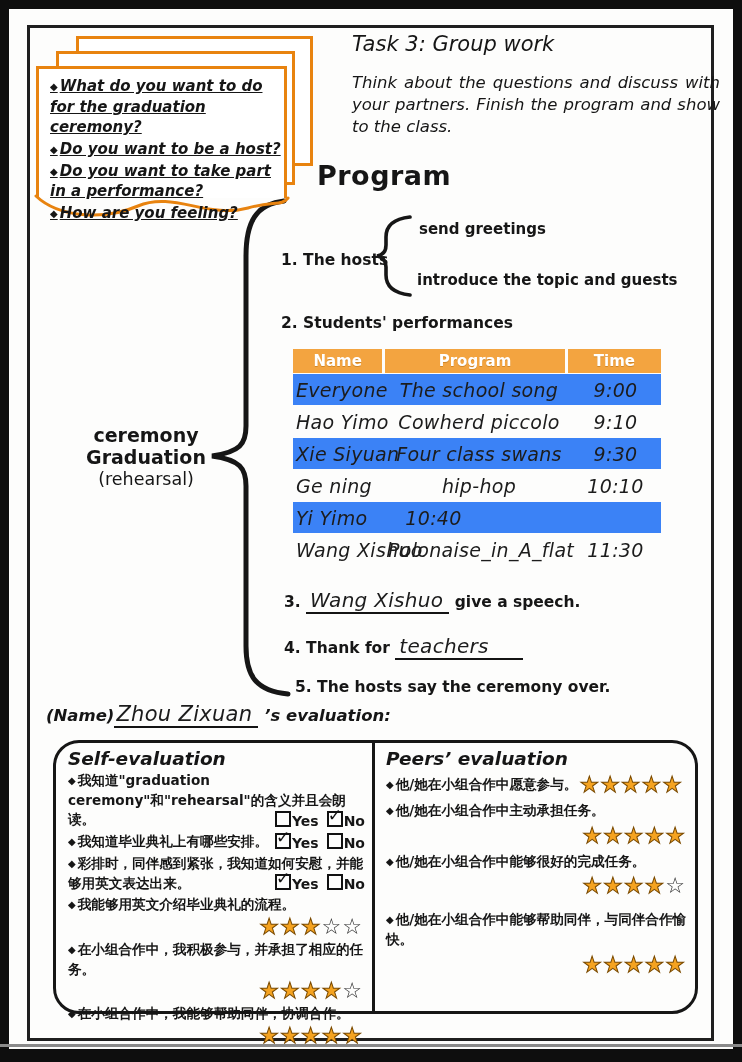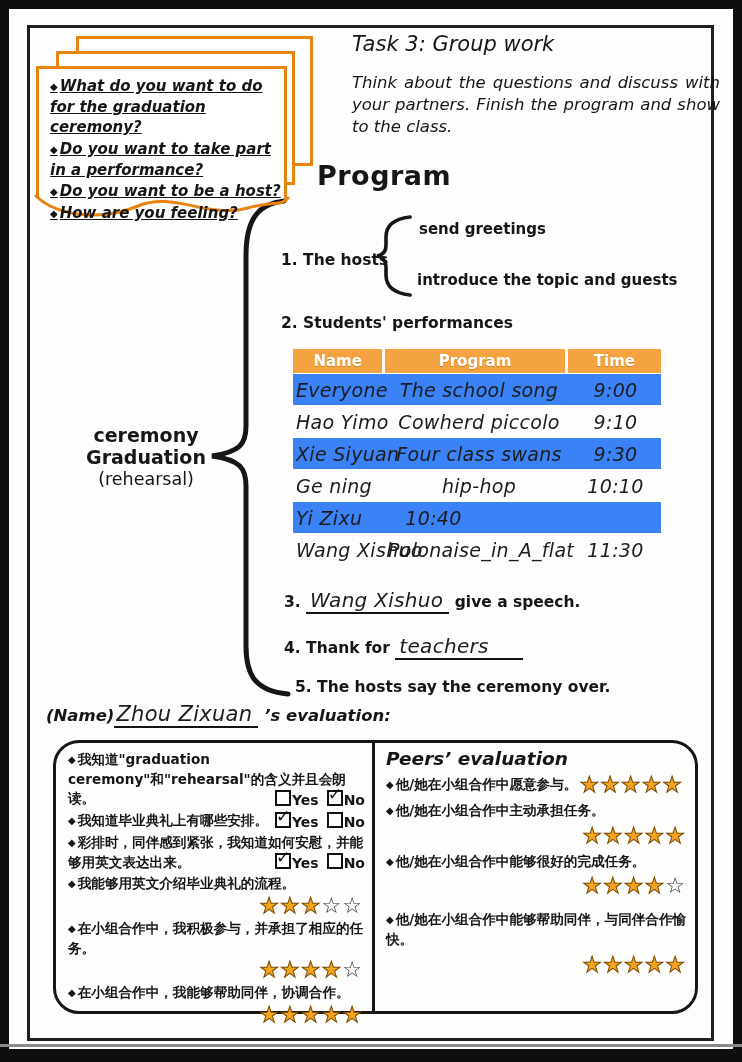--- a/index.html
+++ b/index.html
@@ -92,22 +92,22 @@
   <div class="inner-border"></div>
 
   <div class="card card-back"></div>
   <div class="card card-mid"></div>
   <div class="card card-front"></div>
   <svg class="card-wave" width="258" height="30">
     <path d="M3,3 C25,24 70,28 105,13 C140,-2 175,26 215,15 C240,8 249,13 255,5" fill="none" stroke="#e8830f" stroke-width="3" stroke-linecap="round"></path>
   </svg>
   <div class="card-text">
       <p class="q"><span class="bullet">◆</span>What do you want to do for the graduation ceremony?</p>
+      <p class="q"><span class="bullet">◆</span>Do you want to be a host?</p>
       <p class="q"><span class="bullet">◆</span>Do you want to take part in a performance?</p>
-      <p class="q"><span class="bullet">◆</span>Do you want to be a host?</p>
       <p class="q"><span class="bullet">◆</span>How are you feeling?</p>
     </div>
 
   <div class="task">
     <p class="task-title">Task 3: Group work</p>
     <p class="task-body">Think about the questions and discuss with your partners. Finish the program and show to the class.</p>
   </div>
 
   <h1 class="program-title">Program</h1>
 
@@ -150,21 +150,21 @@
           <div class="td name hand">Xie Siyuan</div>
           <div class="td prog hand">Four class swans</div>
           <div class="td time hand">9:30</div>
         </div>
         <div class="trow">
           <div class="td name hand">Ge ning</div>
           <div class="td prog hand">hip-hop</div>
           <div class="td time hand">10:10</div>
         </div>
         <div class="trow pink">
-          <div class="td name hand">Yi Zixu</div>
+          <div class="td name hand">Yi Yimo</div>
           <div class="td time hand">10:40</div>
         </div>
         <div class="trow">
           <div class="td name hand">Wang Xishuo</div>
           <div class="td prog hand">Polonaise_in_A_flat</div>
           <div class="td time hand">11:30</div>
         </div>
       </div>
   </div>
 
@@ -180,20 +180,21 @@
   <p class="num5">5. The hosts say the ceremony over.</p>
 
   <div class="name-line">
     <span>(Name)</span><span class="hand">Zhou Zixuan</span>
     <span>’s evaluation:</span>
   </div>
 
   <div class="eval-box">
     <div class="divider"></div>
     <div class="col col-self">
+      <p class="col-title">Self-evaluation</p>
       <div>
           <div class="ev-item">
             <p class="ev-text"><span class="bullet">◆</span>我知道"graduation ceremony"和"rehearsal"的含义并且会朗读。</p>
             <span class="cbg"><span class="cbx"></span><span>Yes</span><span class="cbx checked"></span><span>No</span></span>
           </div>
           <div class="ev-item">
             <p class="ev-text"><span class="bullet">◆</span>我知道毕业典礼上有哪些安排。</p>
             <span class="cbg"><span class="cbx checked"></span><span>Yes</span><span class="cbx"></span><span>No</span></span>
           </div>
           <div class="ev-item">

